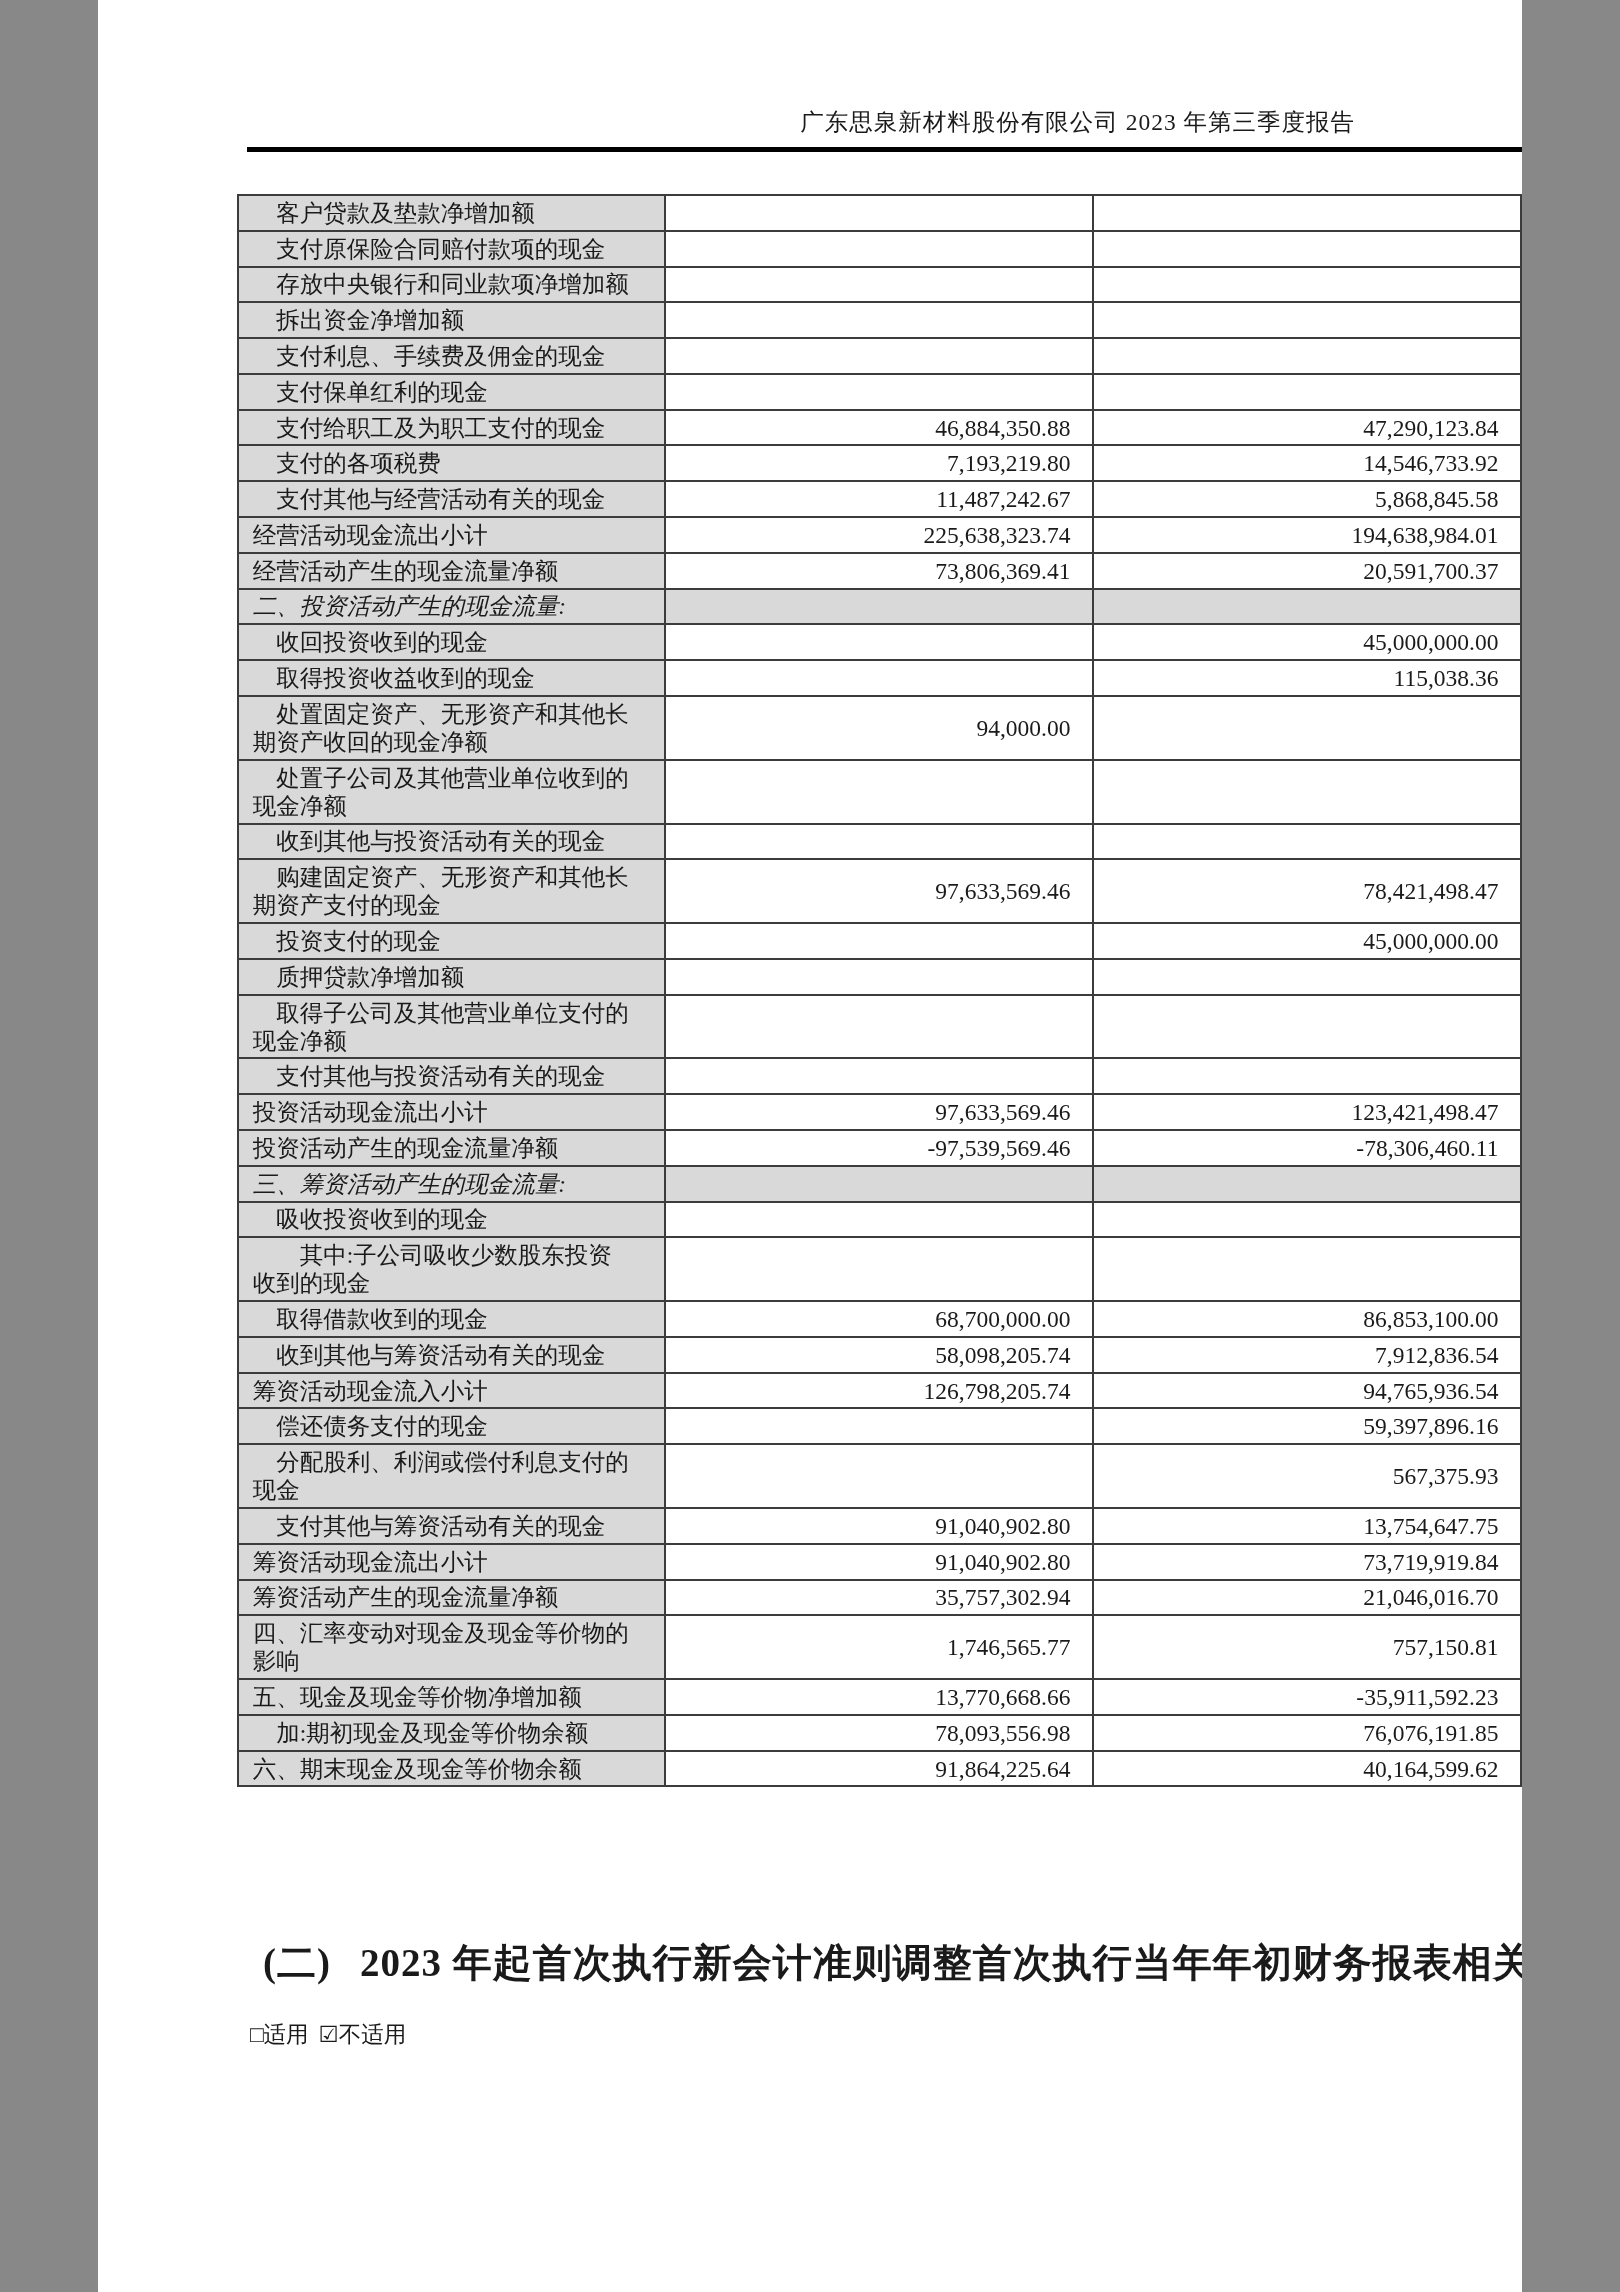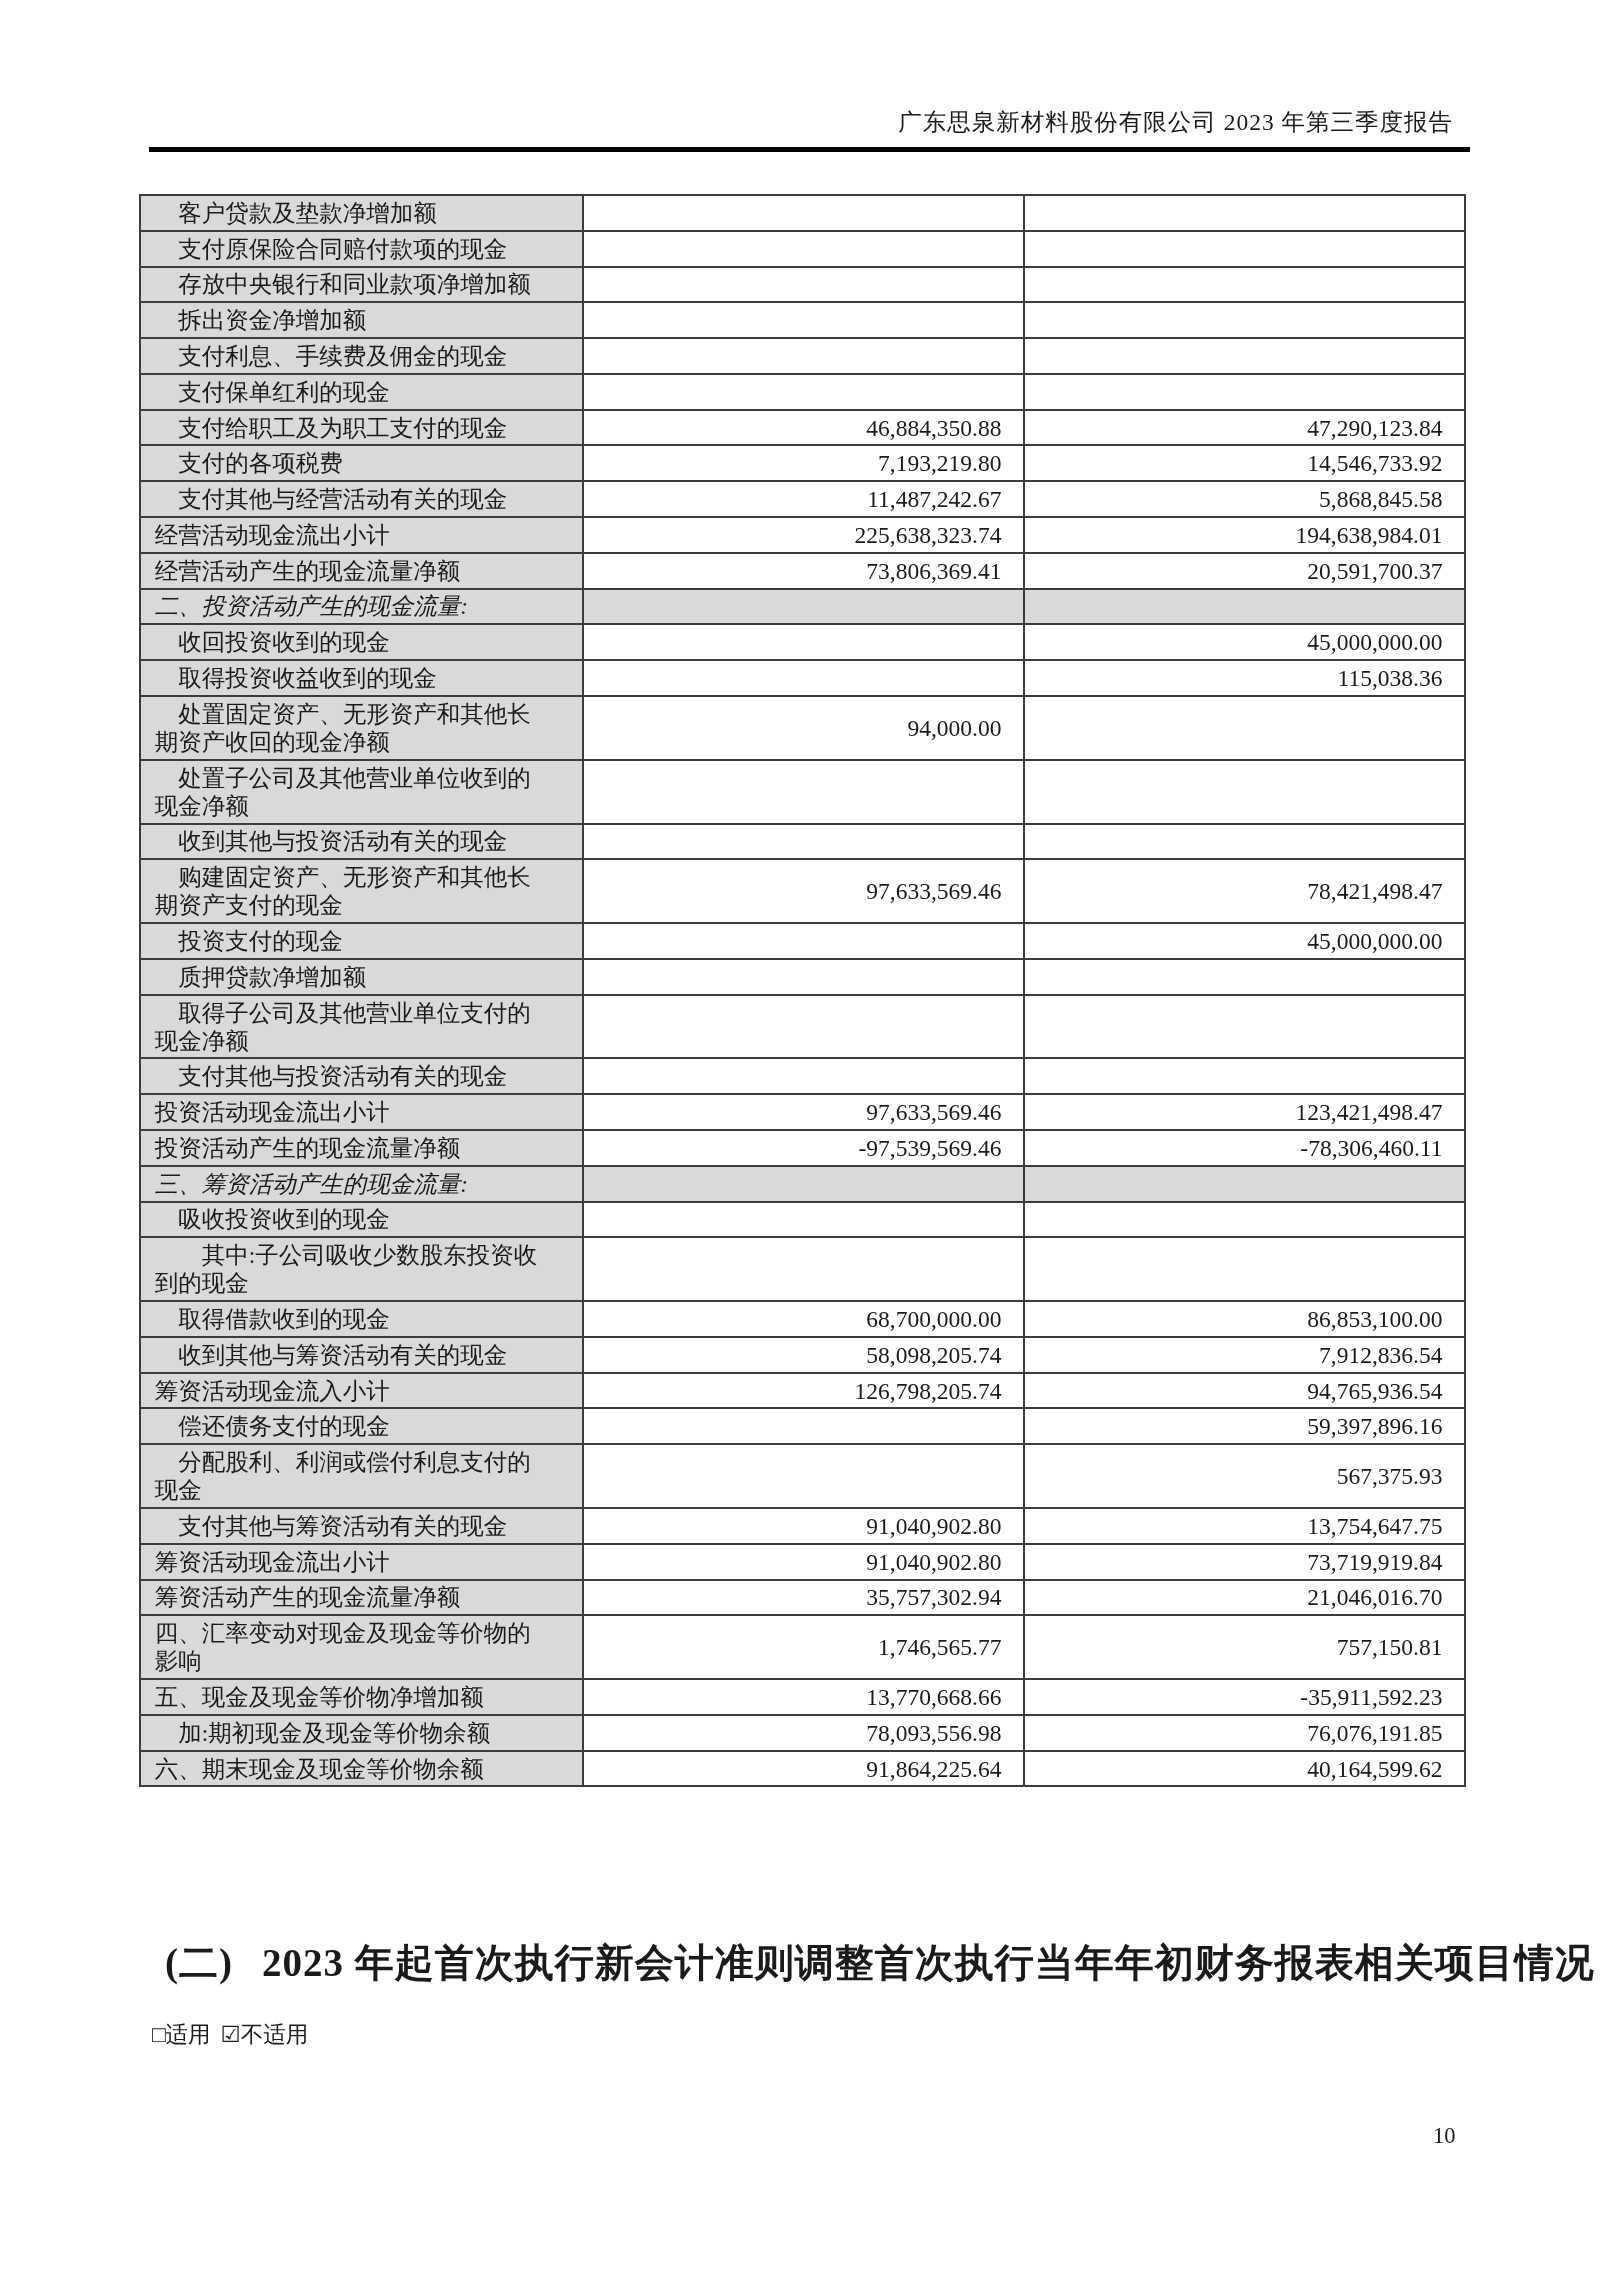--- a/index.html
+++ b/index.html
@@ -1,18 +1,18 @@
 <!DOCTYPE html>
 <html><head>
 <meta charset="utf-8">
 <style>
   html, body { margin: 0; padding: 0; background: #888; }
   .page {
     position: relative;
-    width: 1620px;
+    width: 1424px;
     height: 2293px;
     margin: 0 auto;
     background: #ffffff;
     font-family: "Liberation Serif", "DejaVu Serif", serif;
     color: #1a1a1a;
     overflow: hidden;
   }
   .header-title {
     position: absolute;
     top: 106px;

